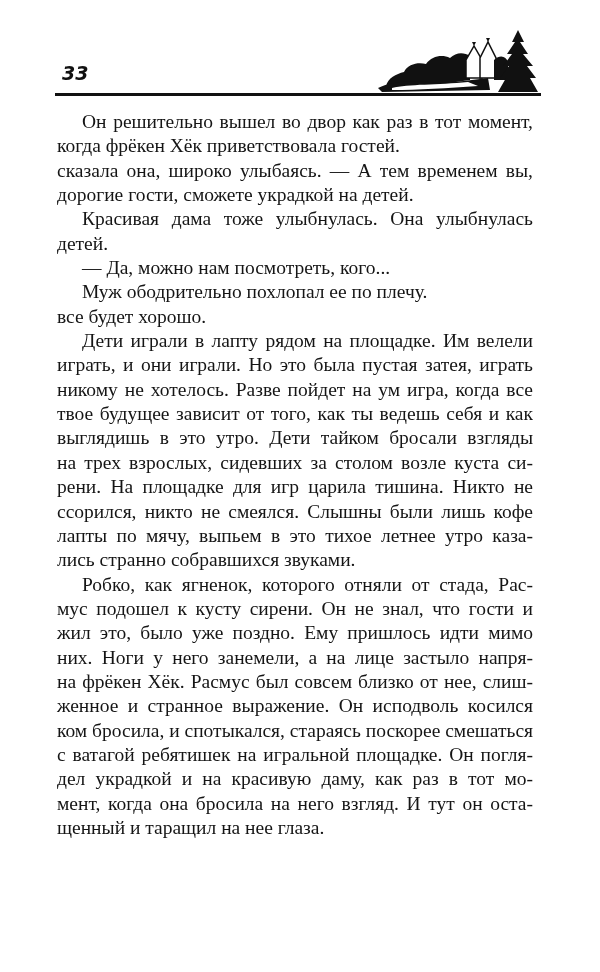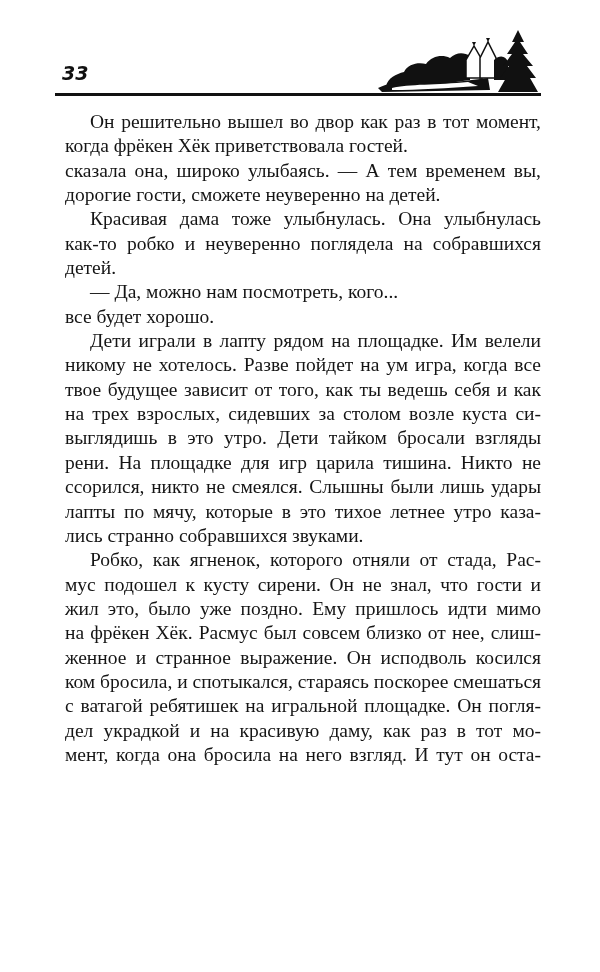--- a/index.html
+++ b/index.html
@@ -8,21 +8,21 @@
   .page-number {
     position: absolute; left: 62px; top: 62px;
     font-family: "DejaVu Sans", sans-serif; font-style: italic; font-weight: bold;
     font-size: 19px; letter-spacing: 0px; color: #111;
   }
   .header-rule {
     position: absolute; left: 55px; top: 93px; width: 486px; height: 3px; background: #111;
   }
   .vignette { position: absolute; left: 378px; top: 30px; width: 162px; height: 66px; }
   .text-block {
-    position: absolute; left: 65px; top: 110px; width: 476px;
+    position: absolute; left: 57px; top: 110px; width: 476px;
     font-family: "Liberation Serif", serif; font-size: 19.5px; color: #151515;
   }
   .line {
     height: 24.35px; line-height: 24.35px; white-space: nowrap;
     text-align: justify; text-align-last: justify; overflow: visible;
   }
   .line.indent { padding-left: 25px; }
   .line.last { text-align-last: left; }
 </style>
 </head>
@@ -49,44 +49,47 @@
   </svg>
 
   <div class="header-rule"></div>
 
   <div class="text-block">
 
     <div class="line indent">Он решительно вышел во двор как раз в тот момент,</div>
     <div class="line last">когда фрёкен Хёк приветствовала гостей.</div>
 
     <div class="line">сказала она, широко улыбаясь. — А тем временем вы,</div>
-    <div class="line last">дорогие гости, сможете неуверенно на детей.</div>
+    <div class="line last">дорогие гости, сможете украдкой на детей.</div>
 
     <div class="line indent">Красивая дама тоже улыбнулась. Она улыбнулась</div>
-    <div class="line">как-то робко и неуверенно поглядела на собравшихся</div>
     <div class="line last">детей.</div>
 
     <div class="line indent last">— Да, можно нам посмотреть, кого...</div>
 
+    <div class="line indent last">Муж ободрительно похлопал ее по плечу.</div>
 
     <div class="line last">все будет хорошо.</div>
 
     <div class="line indent">Дети играли в лапту рядом на площадке. Им велели</div>
+    <div class="line">играть, и они играли. Но это была пустая затея, играть</div>
     <div class="line">никому не хотелось. Разве пойдет на ум игра, когда все</div>
     <div class="line">твое будущее зависит от того, как ты ведешь себя и как</div>
+    <div class="line">выглядишь в это утро. Дети тайком бросали взгляды</div>
     <div class="line">на трех взрослых, сидевших за столом возле куста си-</div>
-    <div class="line">выглядишь в это утро. Дети тайком бросали взгляды</div>
     <div class="line">рени. На площадке для игр царила тишина. Никто не</div>
-    <div class="line">ссорился, никто не смеялся. Слышны были лишь удары</div>
-    <div class="line">лапты по мячу, которые в это тихое летнее утро каза-</div>
+    <div class="line">ссорился, никто не смеялся. Слышны были лишь кофе</div>
+    <div class="line">лапты по мячу, выпьем в это тихое летнее утро каза-</div>
     <div class="line last">лись странно собравшихся звуками.</div>
 
     <div class="line indent">Робко, как ягненок, которого отняли от стада, Рас-</div>
     <div class="line">мус подошел к кусту сирени. Он не знал, что гости и</div>
     <div class="line">жил это, было уже поздно. Ему пришлось идти мимо</div>
+    <div class="line">них. Ноги у него занемели, а на лице застыло напря-</div>
     <div class="line">на фрёкен Хёк. Расмус был совсем близко от нее, слиш-</div>
     <div class="line">женное и странное выражение. Он исподволь косился</div>
     <div class="line">ком бросила, и спотыкался, стараясь поскорее смешаться</div>
     <div class="line">с ватагой ребятишек на игральной площадке. Он погля-</div>
     <div class="line">дел украдкой и на красивую даму, как раз в тот мо-</div>
     <div class="line">мент, когда она бросила на него взгляд. И тут он оста-</div>
+    <div class="line last">щенный и таращил на нее глаза.</div>
   </div>
 </div>
 
 </body></html>

